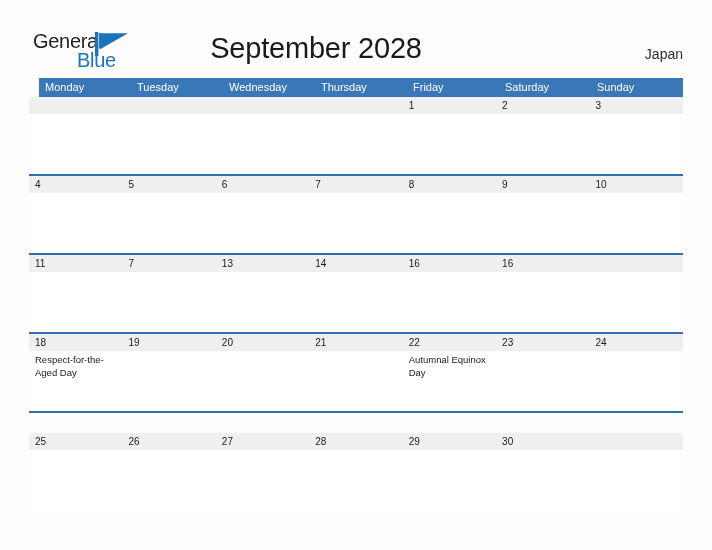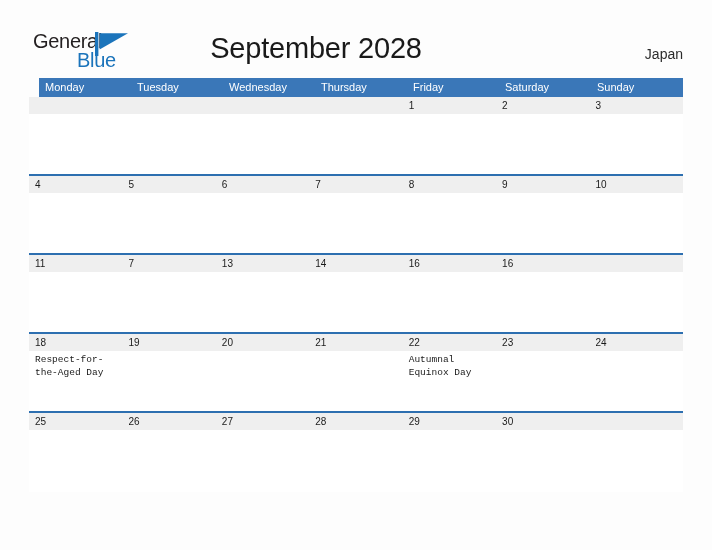--- a/index.html
+++ b/index.html
@@ -114,20 +114,21 @@
   }
 
   .week-row {
     position: relative;
     border-bottom: 2px solid #2d6fb0;
     height: 79px;
     box-sizing: border-box;
   }
   .week-row:last-child {
     border-bottom: none;
+    margin-top: 20px;
   }
 
   .week-cells {
     display: flex;
     height: 100%;
   }
 
   .day-cell {
     flex: 1 1 0;
     position: relative;
@@ -162,21 +163,21 @@
 
   .day-events {
     position: relative;
     z-index: 2;
     padding: 3px 8px 0 6px;
   }
   .event-text {
     font-size: 9.5px;
     line-height: 12.5px;
     color: #1a1a1a;
-    font-family: Liberation Mono, monospace;
+    font-family: Liberation Sans, sans-serif;
     word-wrap: break-word;
   }
 </style>
 </head>
 <body>
 
 <div class="page">
 
   <div class="header">
 

